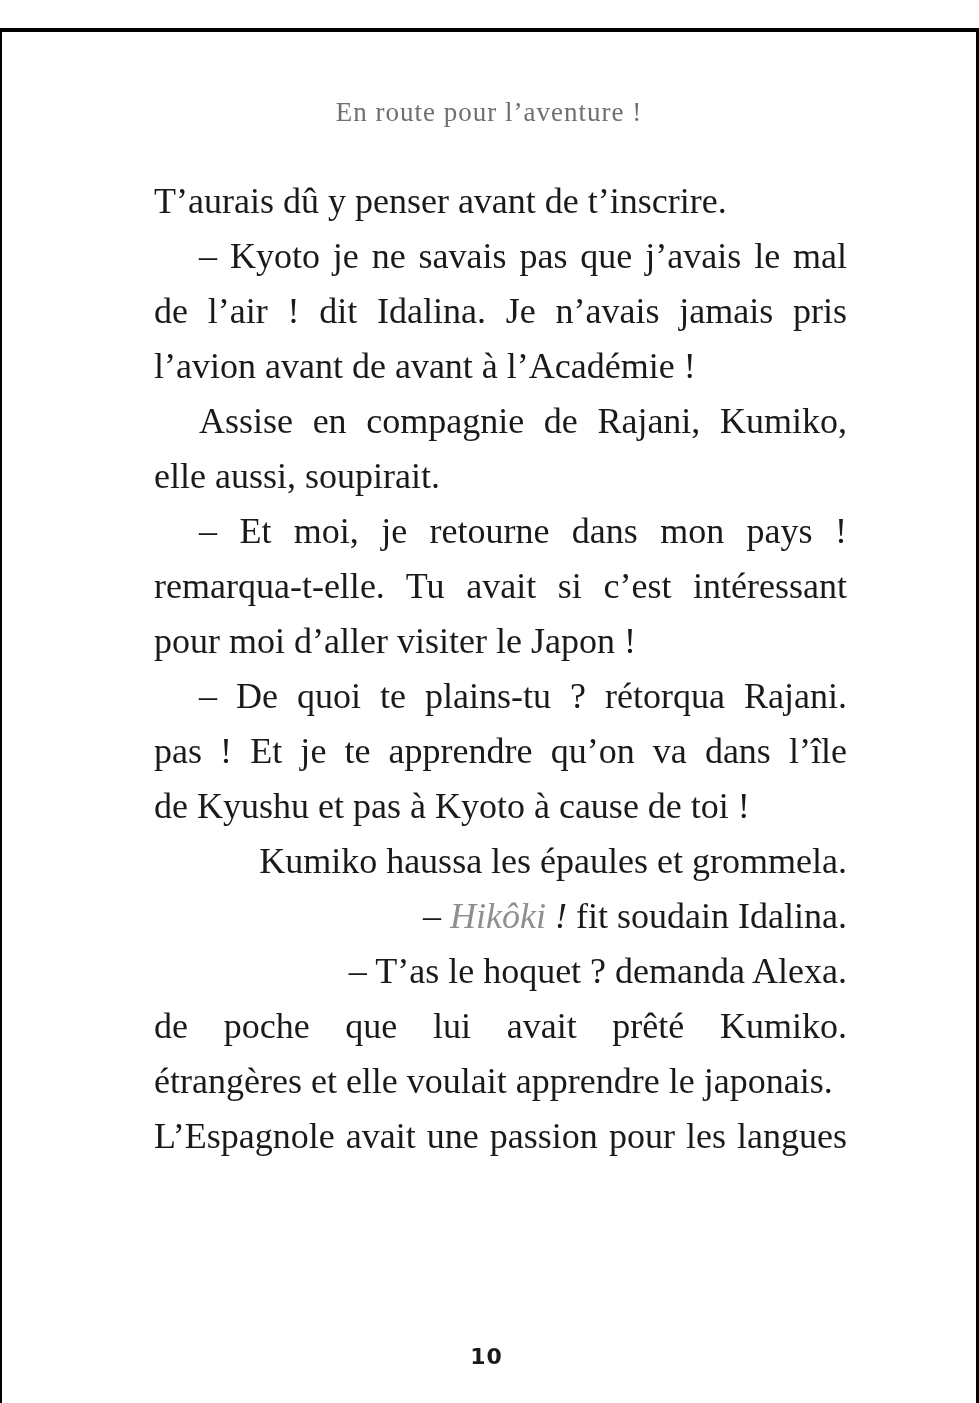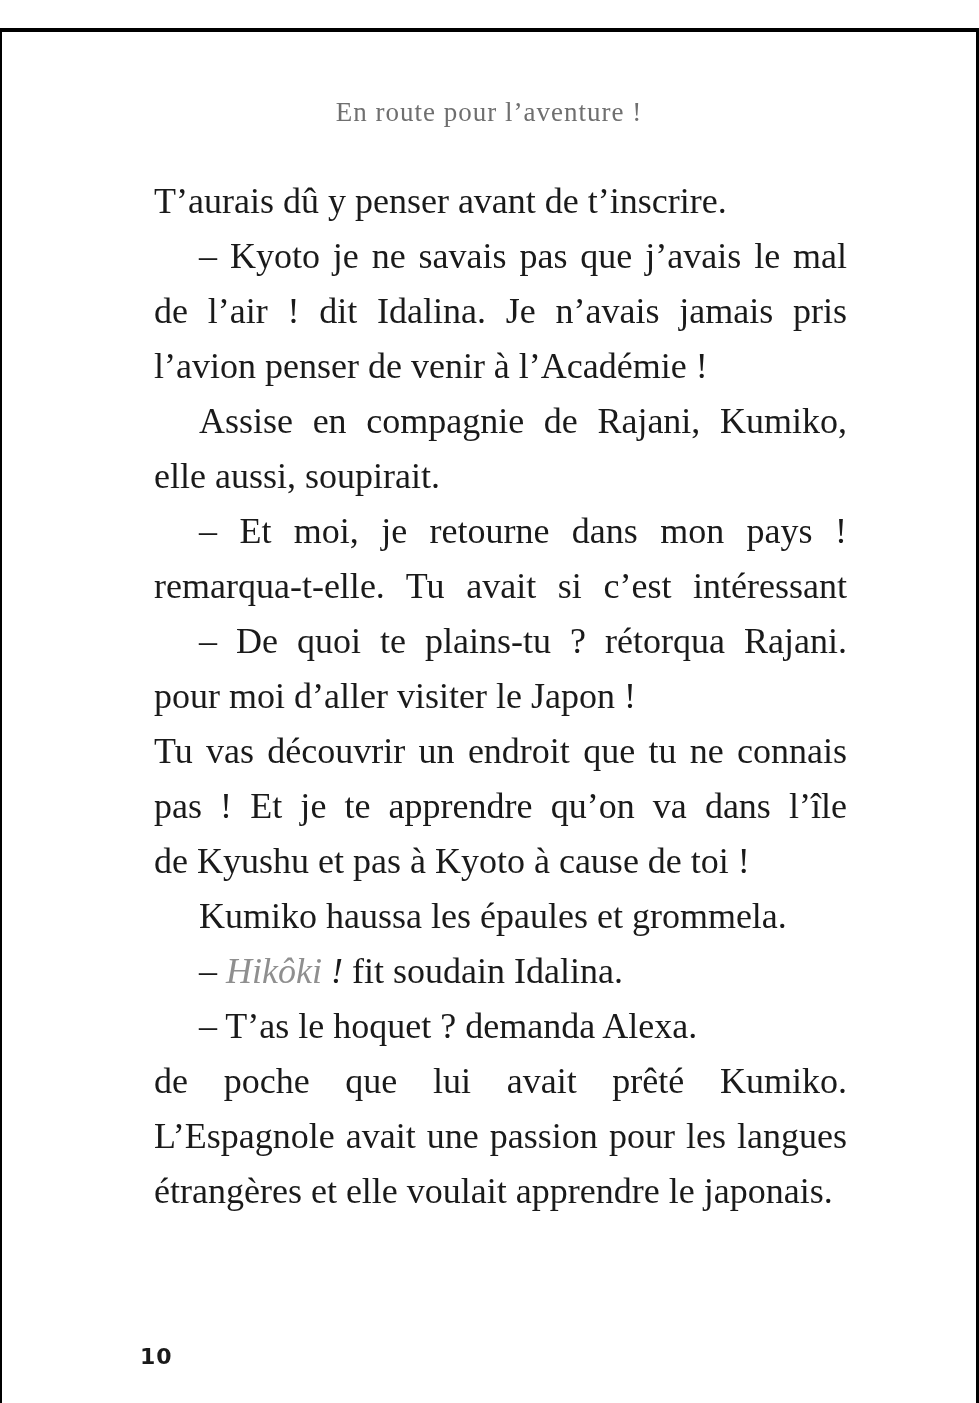--- a/index.html
+++ b/index.html
@@ -45,64 +45,64 @@
     text-align: left;
     white-space: nowrap;
   }
   .line.justify {
     white-space: normal;
     text-align: justify;
     text-align-last: justify;
   }
   .line.indent {
     text-indent: 45px;
+    text-align: right;
   }
   .seg.italic {
     font-style: italic;
   }
   .seg.italic-gray {
     font-style: italic;
     color: var(--foreign, #8f8f8f);
   }
   .page-number {
     position: absolute;
     top: 1312px;
     left: 138px;
     width: 693px;
-    text-align: left;
+    text-align: center;
     font-family: "DejaVu Sans", sans-serif;
     font-weight: 700;
     font-size: 22px;
     line-height: 26px;
     letter-spacing: 1px;
     color: var(--text, #1a1a1a);
   }
 </style>
 </head>
 <body>
 
 <div class="page">
   <div class="running-header">En route pour l’aventure !</div>
 
   <div class="page-text">
       <div class="line"><span class="seg normal">T’aurais dû y penser avant de t’inscrire.</span></div>
       <div class="line justify indent"><span class="seg normal">– Kyoto je ne savais pas que j’avais le mal</span></div>
       <div class="line justify"><span class="seg normal">de l’air ! dit Idalina. Je n’avais jamais pris</span></div>
-      <div class="line"><span class="seg normal">l’avion penser de venir à l’Académie !</span></div>
+      <div class="line"><span class="seg normal">l’avion avant de avant à l’Académie !</span></div>
       <div class="line justify indent"><span class="seg normal">Assise en compagnie de Rajani, Kumiko,</span></div>
       <div class="line"><span class="seg normal">elle aussi, soupirait.</span></div>
       <div class="line justify indent"><span class="seg normal">– Et moi, je retourne dans mon pays !</span></div>
       <div class="line justify"><span class="seg normal">remarqua-t-elle. Tu avait si c’est intéressant</span></div>
+      <div class="line"><span class="seg normal">pour moi d’aller visiter le Japon !</span></div>
       <div class="line justify indent"><span class="seg normal">– De quoi te plains-tu ? rétorqua Rajani.</span></div>
-      <div class="line"><span class="seg normal">pour moi d’aller visiter le Japon !</span></div>
-      <div class="line justify"><span class="seg normal">Tu vas découvrir un endroit que tu ne connais</span></div>
       <div class="line justify"><span class="seg normal">pas ! Et je te apprendre qu’on va dans l’île</span></div>
       <div class="line"><span class="seg normal">de Kyushu et pas à Kyoto à cause de toi !</span></div>
       <div class="line indent"><span class="seg normal">Kumiko haussa les épaules et grommela.</span></div>
       <div class="line indent"><span class="seg normal">– </span><span class="seg italic-gray">Hikôki</span><span class="seg italic"> !</span><span class="seg normal"> fit soudain Idalina.</span></div>
       <div class="line indent"><span class="seg normal">– T’as le hoquet ? demanda Alexa.</span></div>
       <div class="line justify"><span class="seg normal">de poche que lui avait prêté Kumiko.</span></div>
+      <div class="line"><span class="seg normal">étrangères et elle voulait apprendre le japonais.</span></div>
       <div class="line justify"><span class="seg normal">L’Espagnole avait une passion pour les langues</span></div>
-      <div class="line"><span class="seg normal">étrangères et elle voulait apprendre le japonais.</span></div>
     </div>
 
   <div class="page-number">10</div>
 </div>
 
 </body></html>

